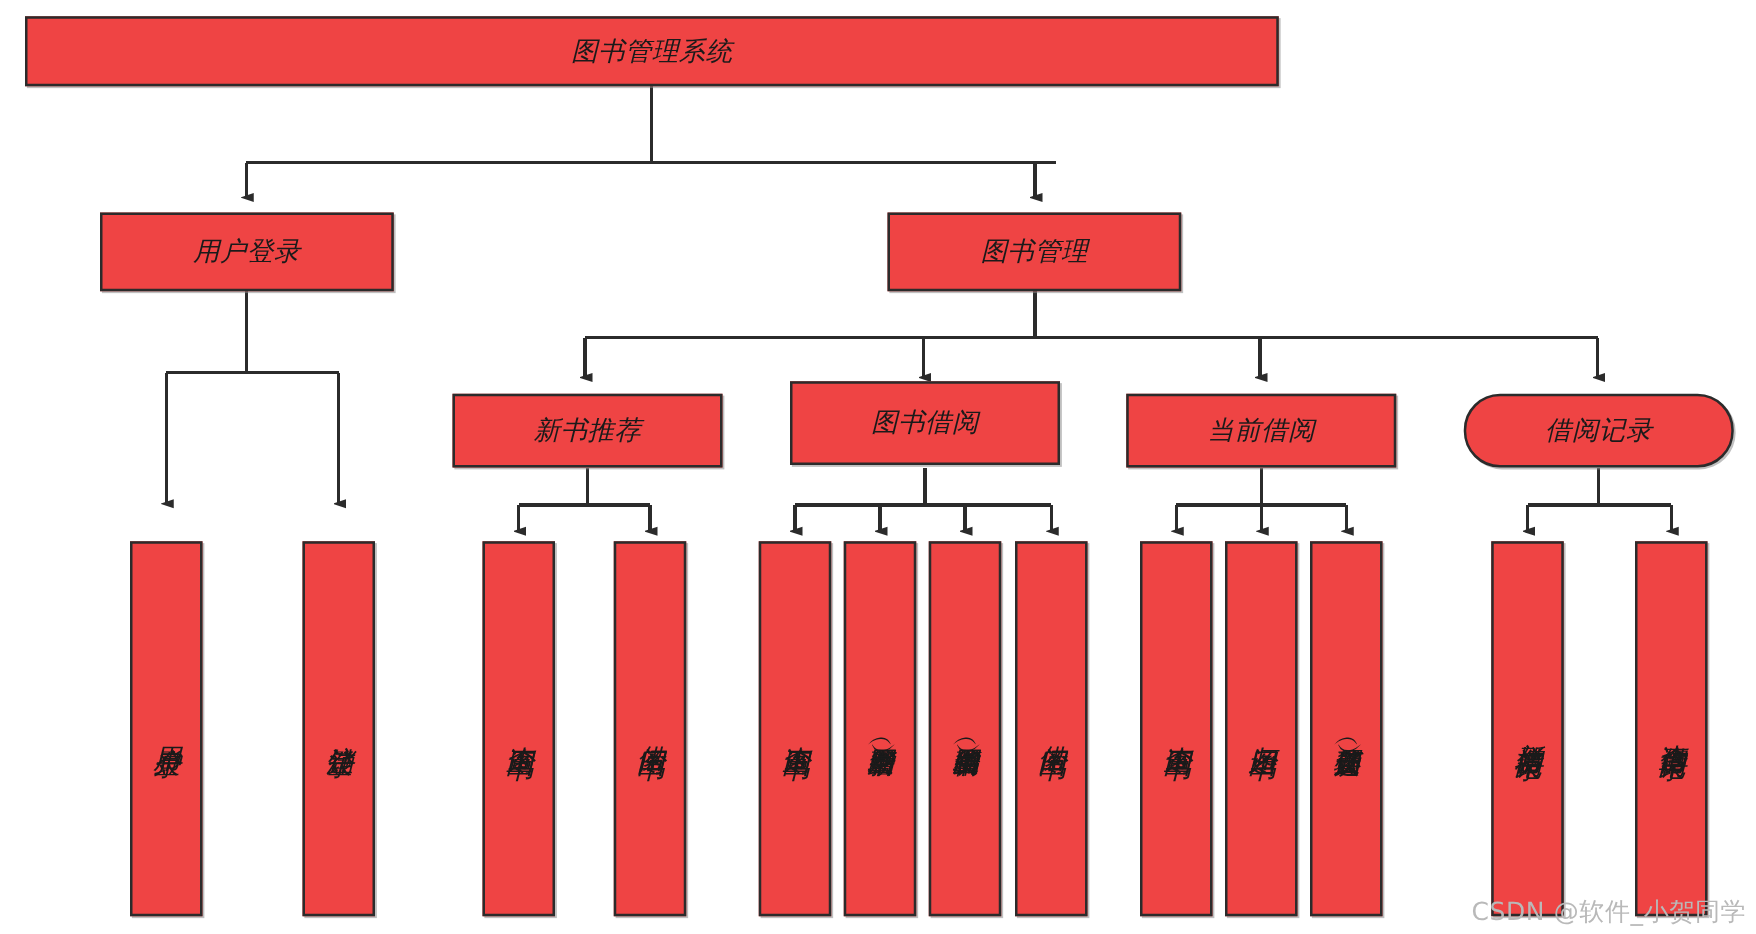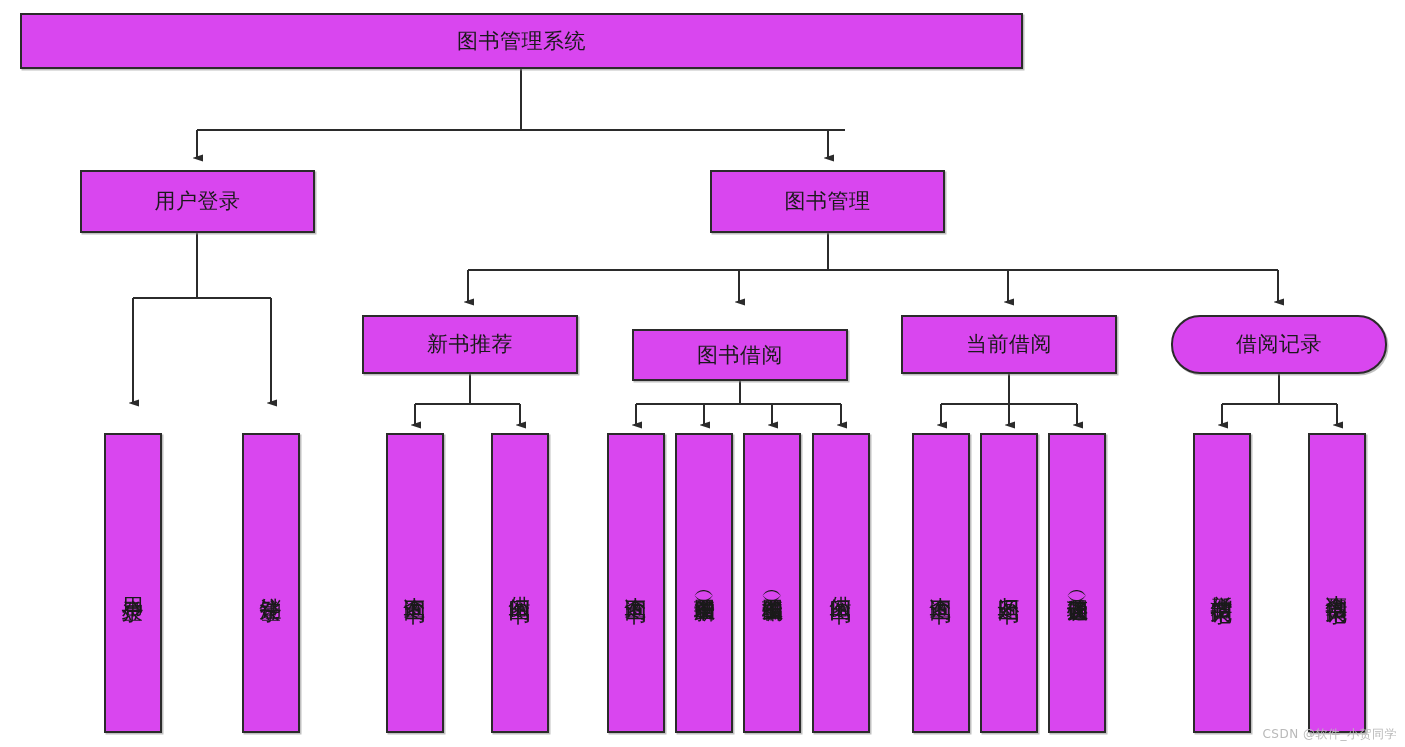--- a/index.html
+++ b/index.html
@@ -24,27 +24,28 @@
     position: absolute;
     left: 0;
     top: 0;
     width: 1405px;
     height: 747px;
     pointer-events: none;
   }
   .node {
     position: absolute;
     box-sizing: border-box;
-    background: #d946ef;
+    background: #ef4444;
     border: 2.5px solid #2b2b2b;
     box-shadow: 1.5px 1.5px 0 0 rgba(140,140,140,0.55);
     display: flex;
     align-items: center;
     justify-content: center;
     color: #1a1a1a;
+    font-style: italic;
   }
   .node .label {
     font-size: 21px;
     line-height: 1.15;
     letter-spacing: 0.5px;
     white-space: nowrap;
     text-align: center;
   }
   .node.vertical {
     align-items: center;
@@ -62,21 +63,21 @@
   }
   .node.vertical.tight .label {
     font-size: 21px;
     line-height: 1.18;
     letter-spacing: 0px;
   }
   .watermark {
     position: absolute;
     right: 8px;
     bottom: 4px;
-    font-size: 12px;
+    font-size: 20px;
     color: #b9b9b9;
     letter-spacing: 0.5px;
     user-select: none;
     white-space: nowrap;
   }
 </style>
 </head>
 <body>
 
 <div id="diagram-root">
@@ -138,21 +139,21 @@
   <div class="node" style="left:80px; top:170px; width:235px; height:63px;">
     <span class="label">用户登录</span>
   </div>
   <div class="node" style="left:362px; top:315px; width:216px; height:59px;">
     <span class="label">新书推荐</span>
   </div>
 
   <div class="node" style="left:710px; top:170px; width:235px; height:63px;">
     <span class="label">图书管理</span>
   </div>
-  <div class="node" style="left:632px; top:329px; width:216px; height:52px;">
+  <div class="node" style="left:632px; top:305px; width:216px; height:67px;">
     <span class="label">图书借阅</span>
   </div>
   <div class="node" style="left:901px; top:315px; width:216px; height:59px;">
     <span class="label">当前借阅</span>
   </div>
   <div class="node" style="left:1171px; top:315px; width:216px; height:59px;border-radius:29px;">
     <span class="label">借阅记录</span>
   </div>
 
   <div class="node vertical" style="left:104px; top:433px; width:58px; height:300px;">

